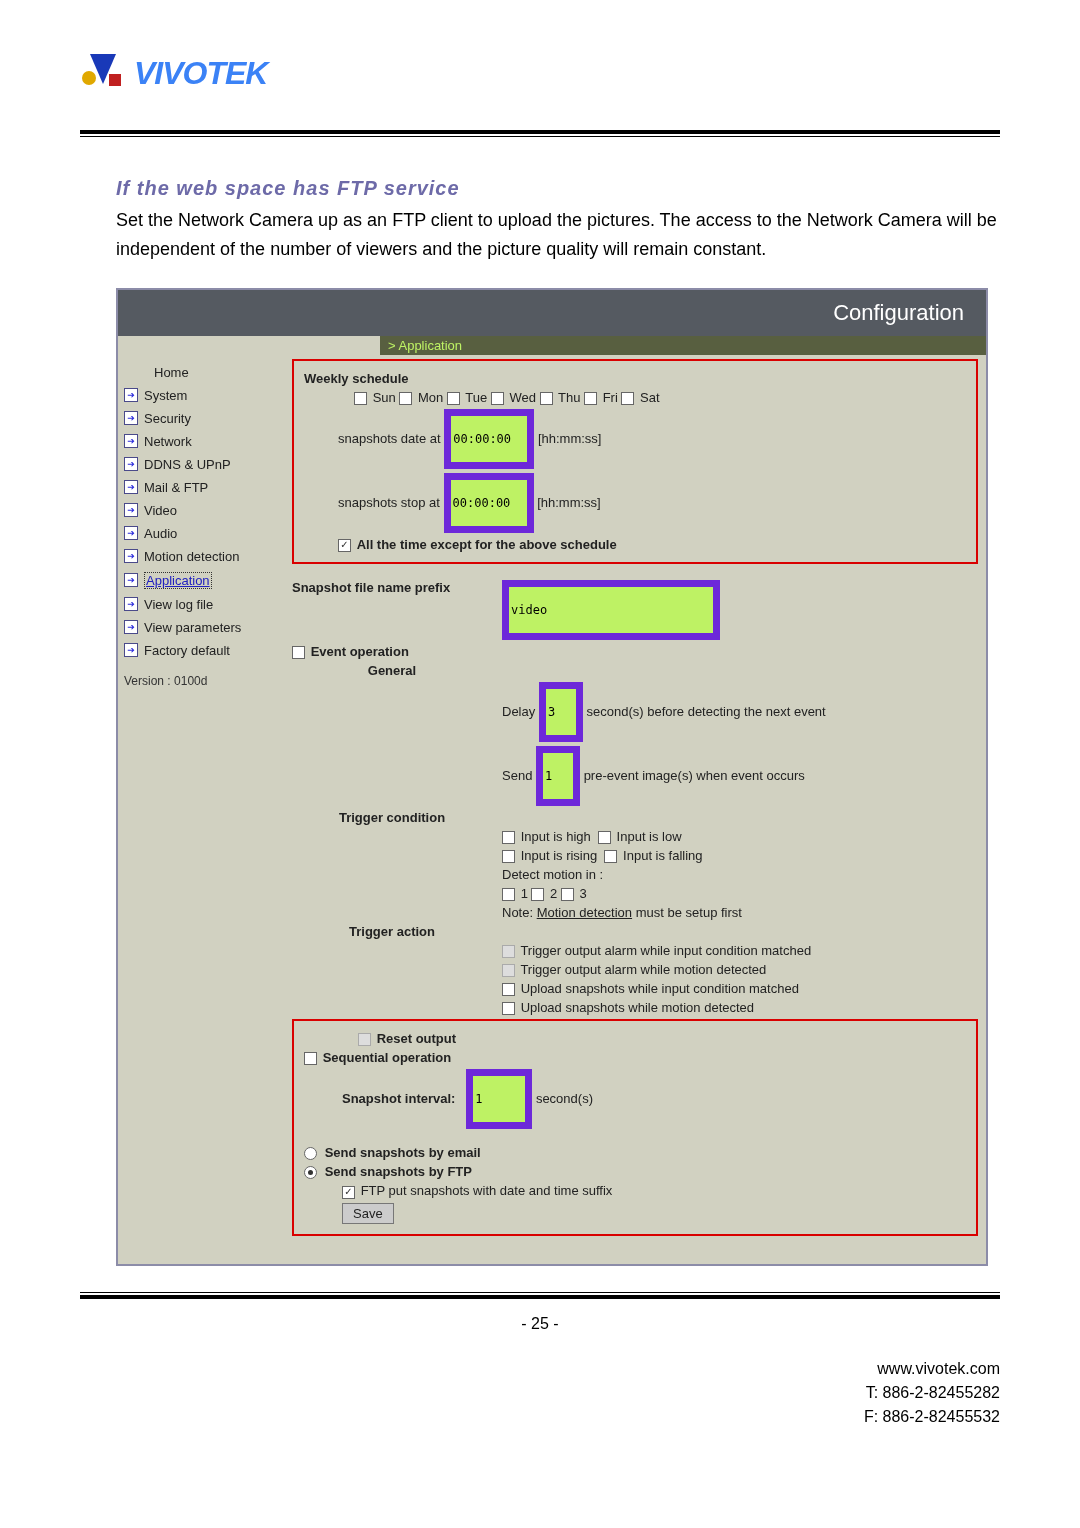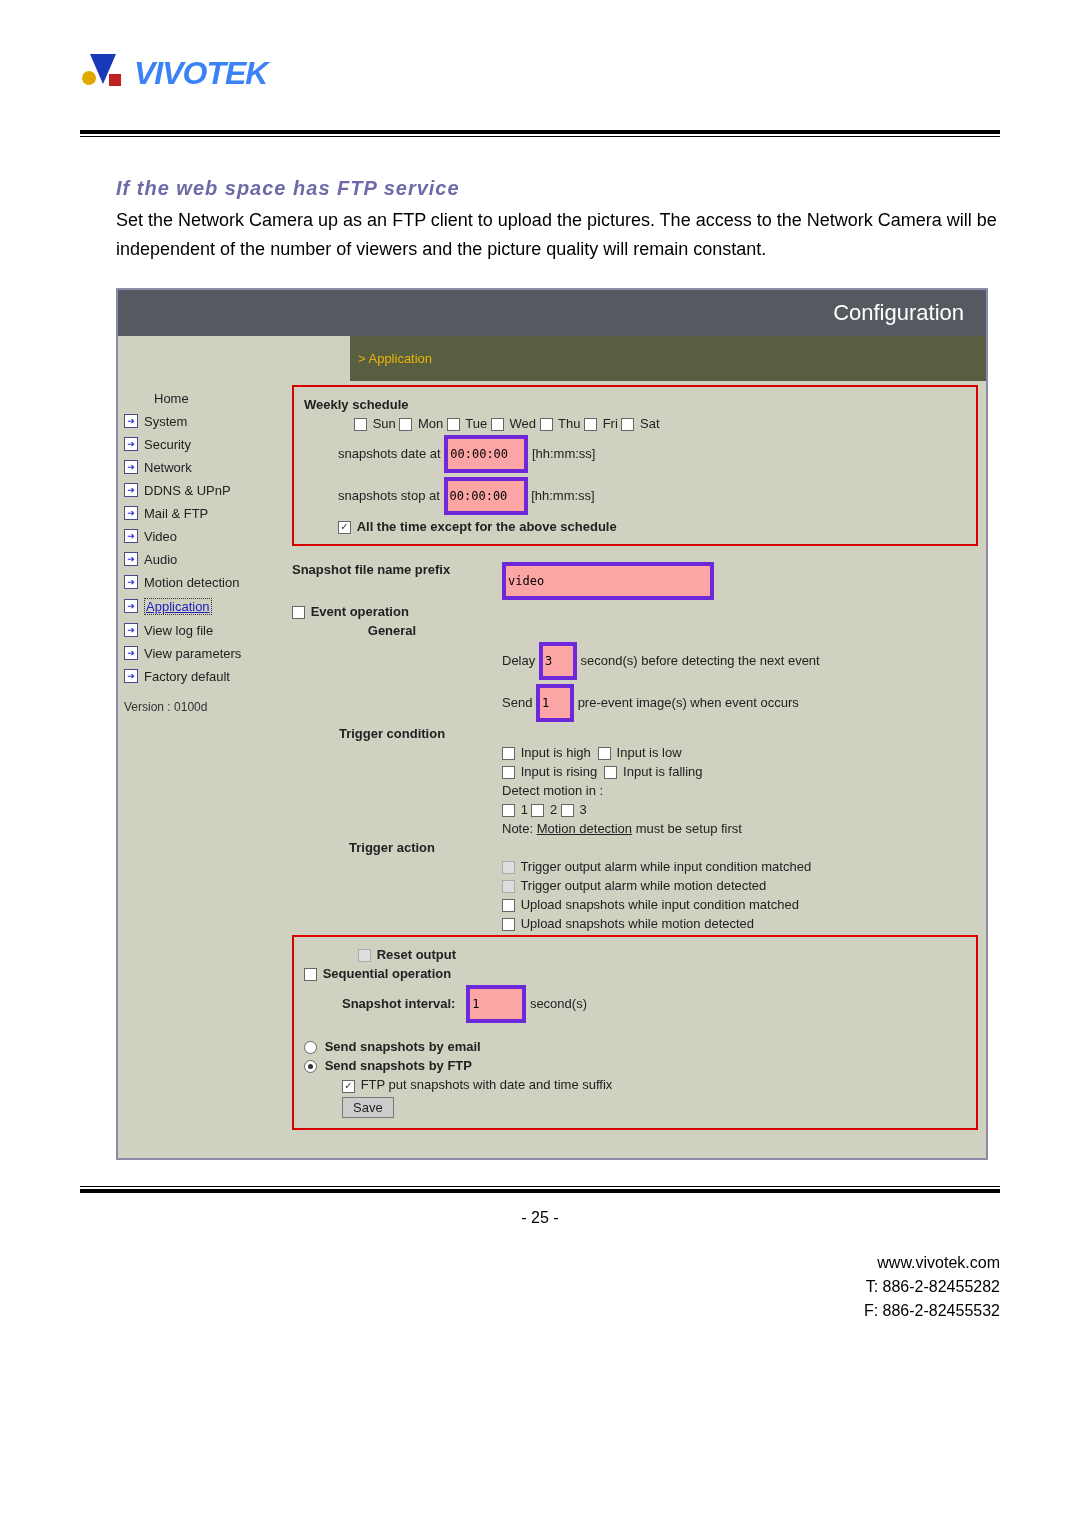--- a/index.html
+++ b/index.html
@@ -69,24 +69,24 @@
   .config-header {
     background: #555a61;
     color: #fff;
     text-align: right;
     padding: 10px 22px;
     font-size: 22px;
     font-weight: 400;
   }
   .breadcrumb-bar {
     background: #585f40;
-    color: #eab308;
-    padding: 15px 8px;
+    color: #bef264;
+    padding: 2px 8px;
     font-size: 13px;
-    margin-left: 66px;
+    margin-left: 96px;
   }
   .config-body {
     display: flex;
     align-items: flex-start;
   }
   .sidebar {
     width: 166px;
     flex-shrink: 0;
     padding: 6px 0 0 0;
   }
@@ -141,23 +141,23 @@
     align-items: flex-start;
     gap: 10px;
   }
   .left-col {
     width: 200px;
     flex-shrink: 0;
   }
   input.txt {
     font-family: monospace;
     font-size: 12px;
-    padding: 8px 2px;
-    border: 4px solid #6d28d9;
-    background: #fca5a5;
+    padding: 16px 2px;
+    border: 7px solid #6d28d9;
+    background: #bef264;
   }
   input.txt.small { width: 26px; }
   input.txt.time { width: 72px; }
   input.txt.med { width: 200px; }
   .chk {
     display: inline-block;
     width: 11px;
     height: 11px;
     border: 1px solid #666;
     background: #fff;

